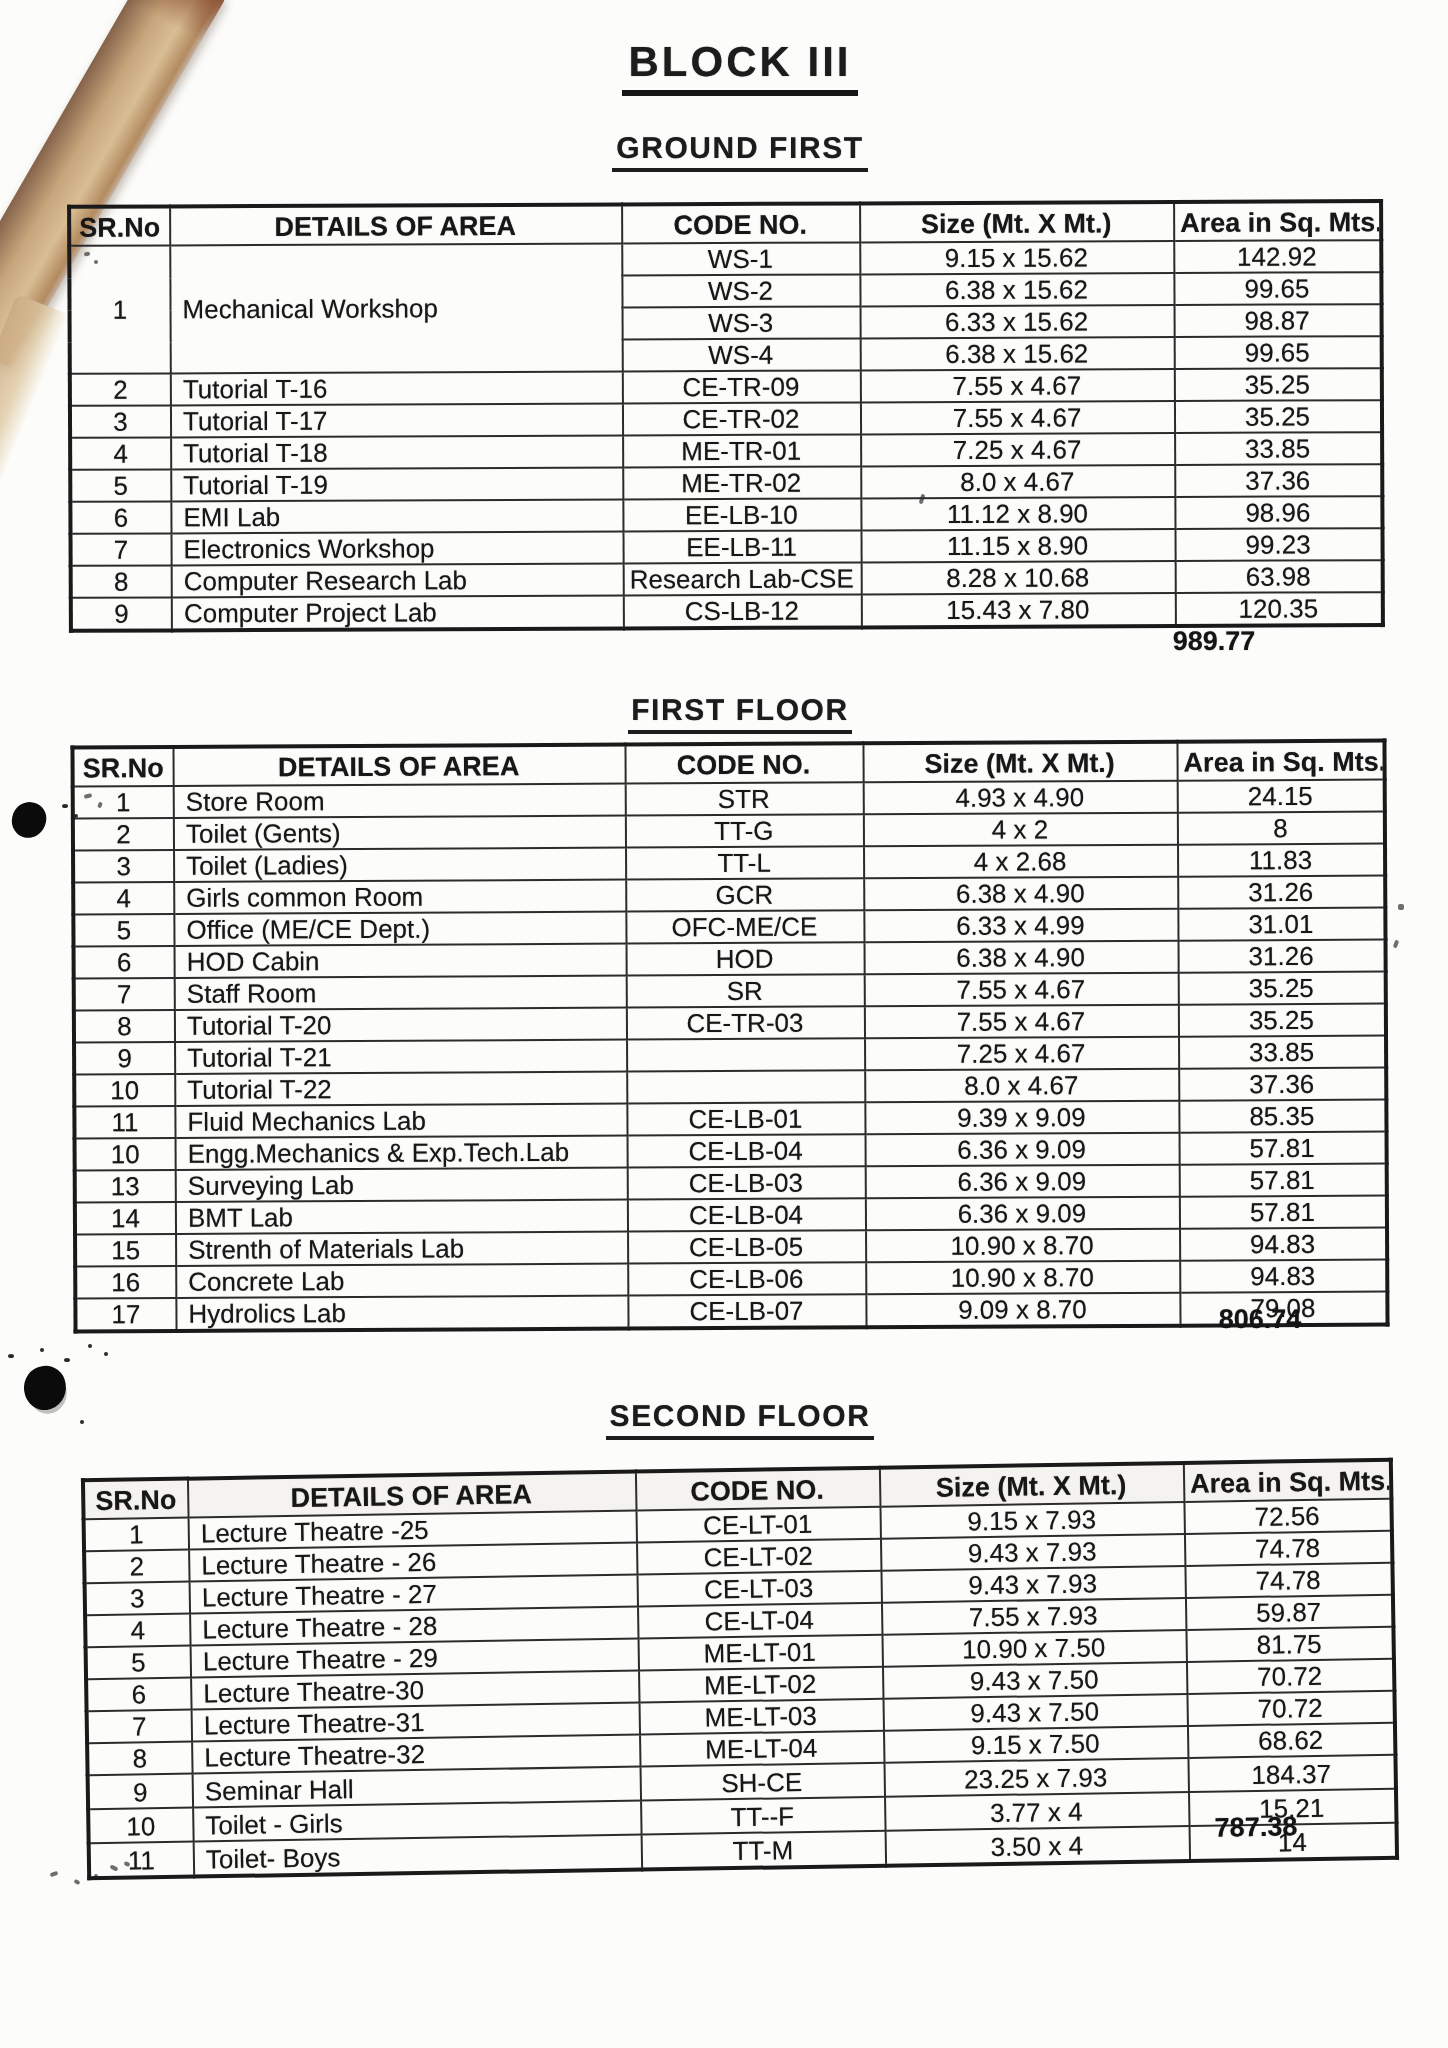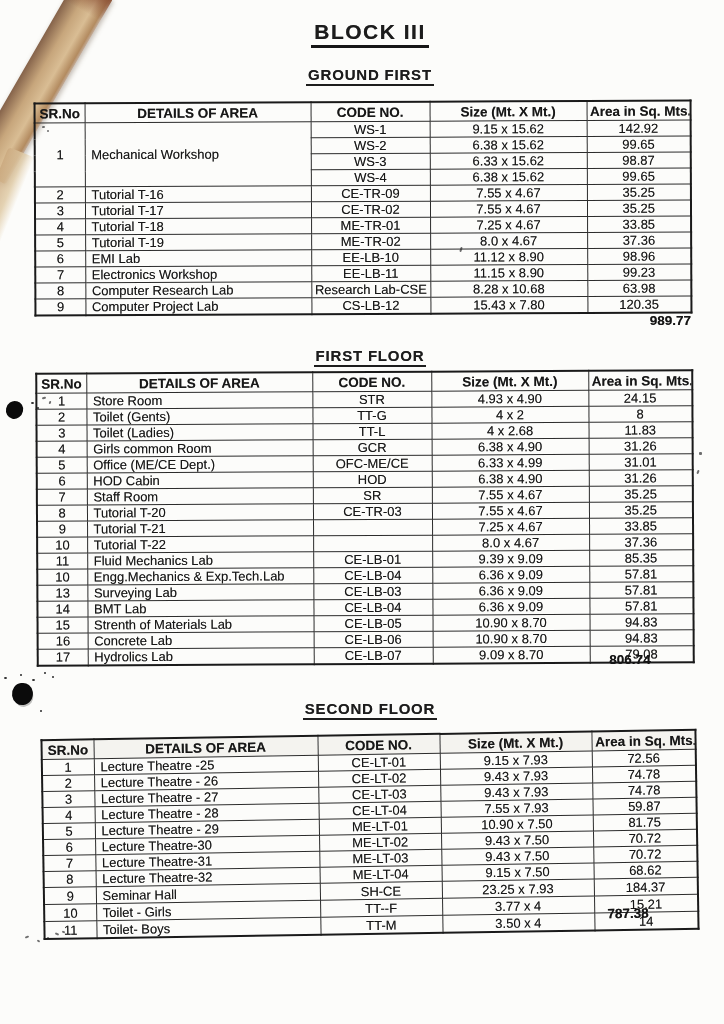--- a/index.html
+++ b/index.html
@@ -53,21 +53,21 @@
   #sf-wrap tbody tr:nth-child(10) td,
   #sf-wrap tbody tr:nth-child(11) td { height:16px; }
   #sf-wrap th { background:#f4f3ef; }
   table.scan td.left { text-align:left; padding-left:6px; }
 
   .floor-total {
     position:absolute; width:110px; text-align:center;
     font-size:13.5px; font-weight:bold; color:#141414;
     text-shadow:0 0 0.5px rgba(20,20,20,.6);
   }
-  #gf-total { top:313px; left:581px;text-align:right; }
+  #gf-total { top:313px; left:552px; }
   #ff-total { top:652px; left:575px; }
   #sf-total { top:906px; left:573px; transform:rotate(-1deg); }
 
   
   .corner-band {
     position:absolute; left:74px; top:-12px; width:42px; height:215px;
     transform-origin:50% 0; transform:rotate(30deg);
     background:linear-gradient(to right, rgba(120,82,55,.9), #c7a67c 38%, #d9bd94 68%, #b38b60 92%, rgba(140,100,70,.5));
     border-radius:3px;
     box-shadow:2px 2px 5px rgba(90,70,50,.35);

